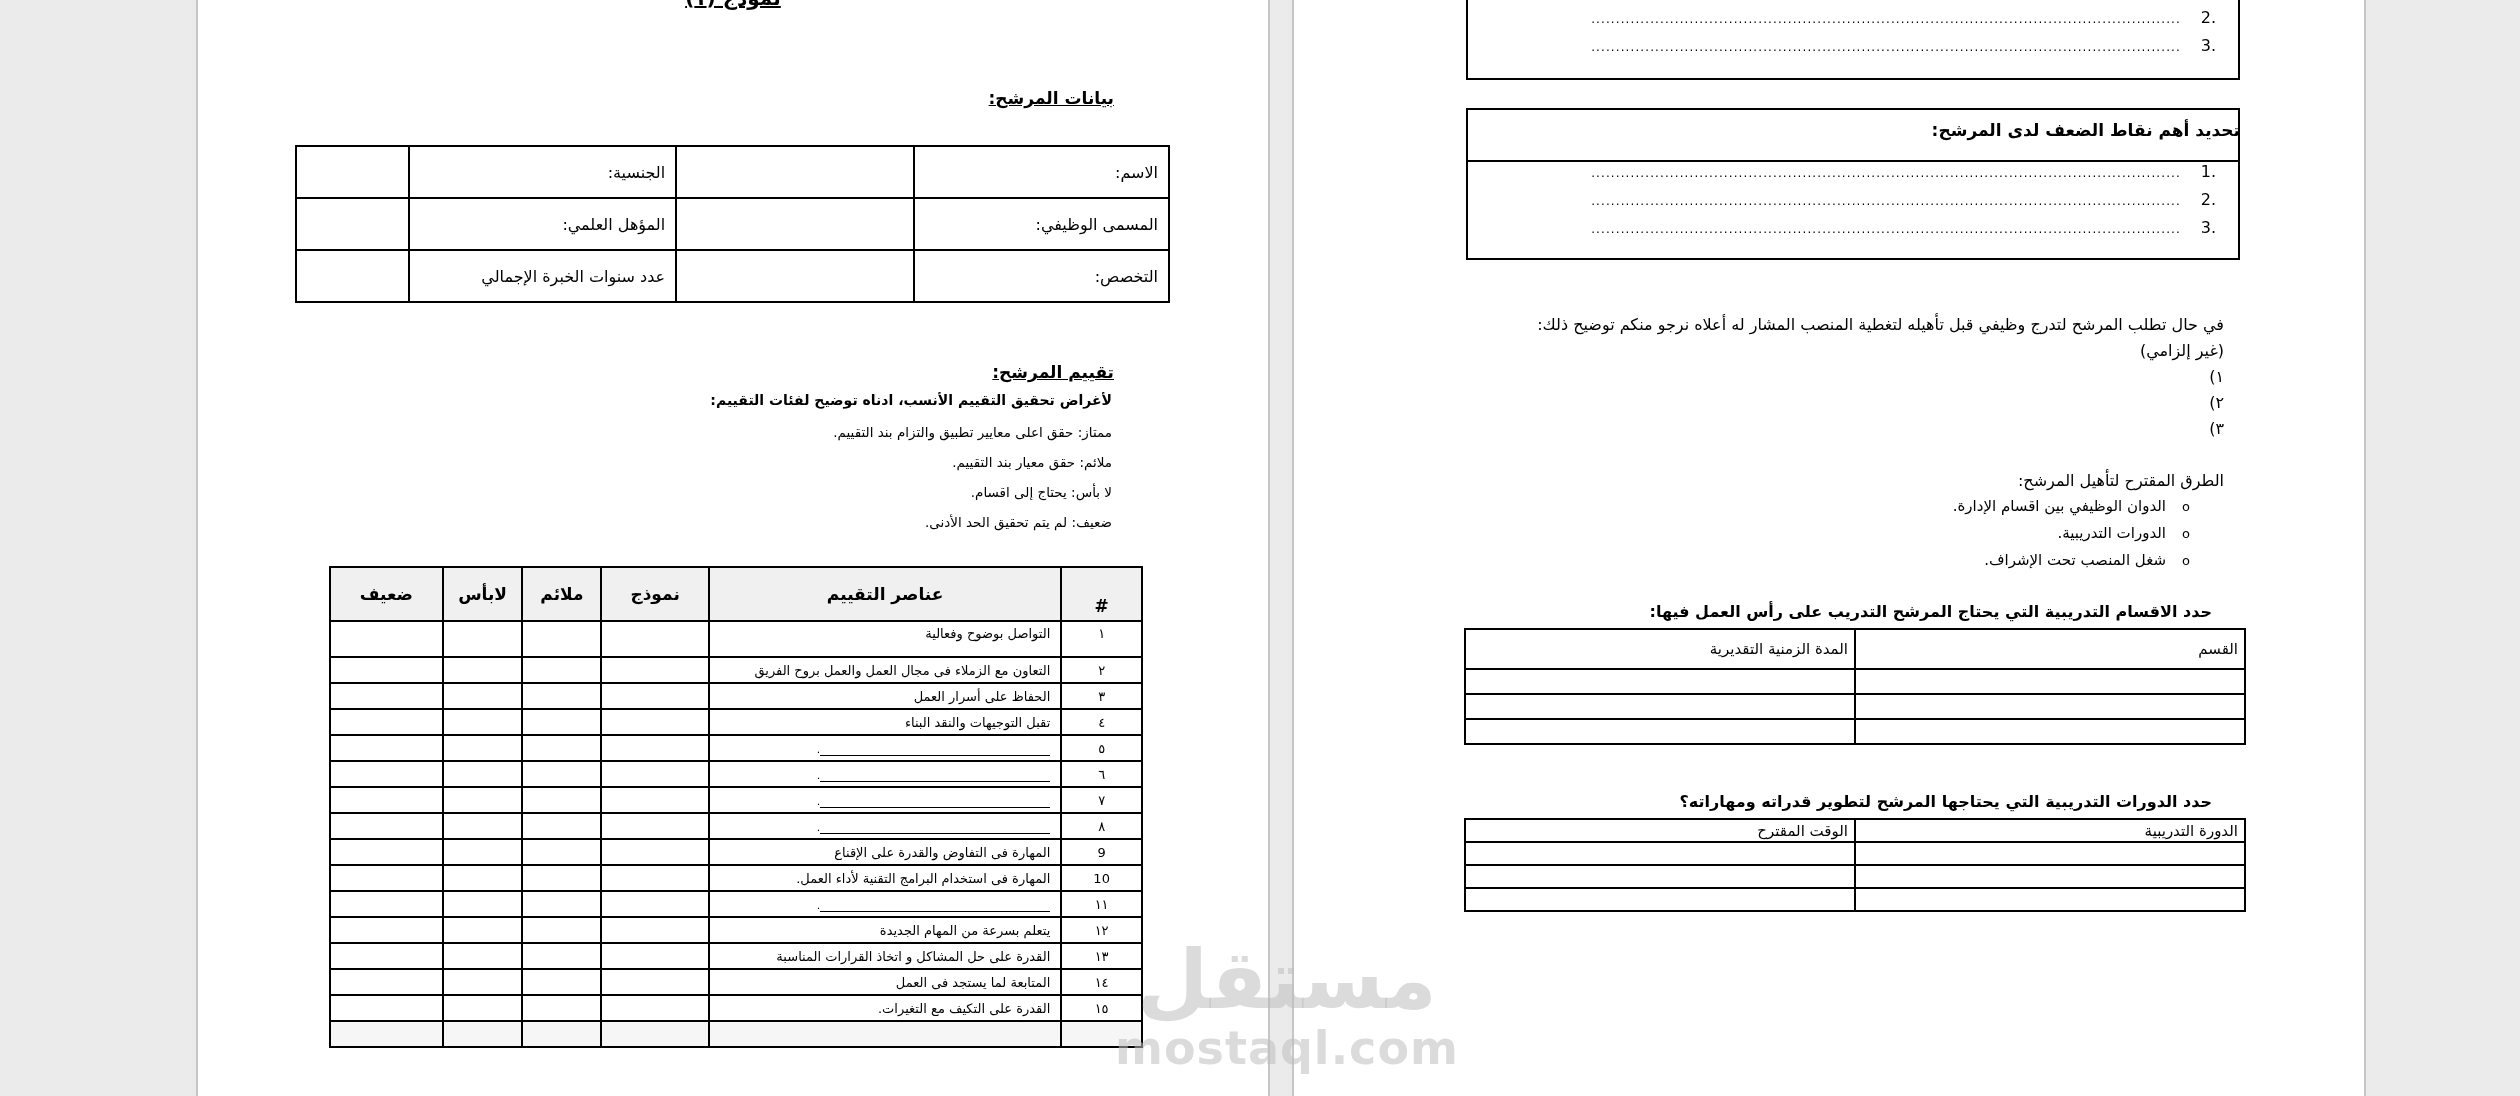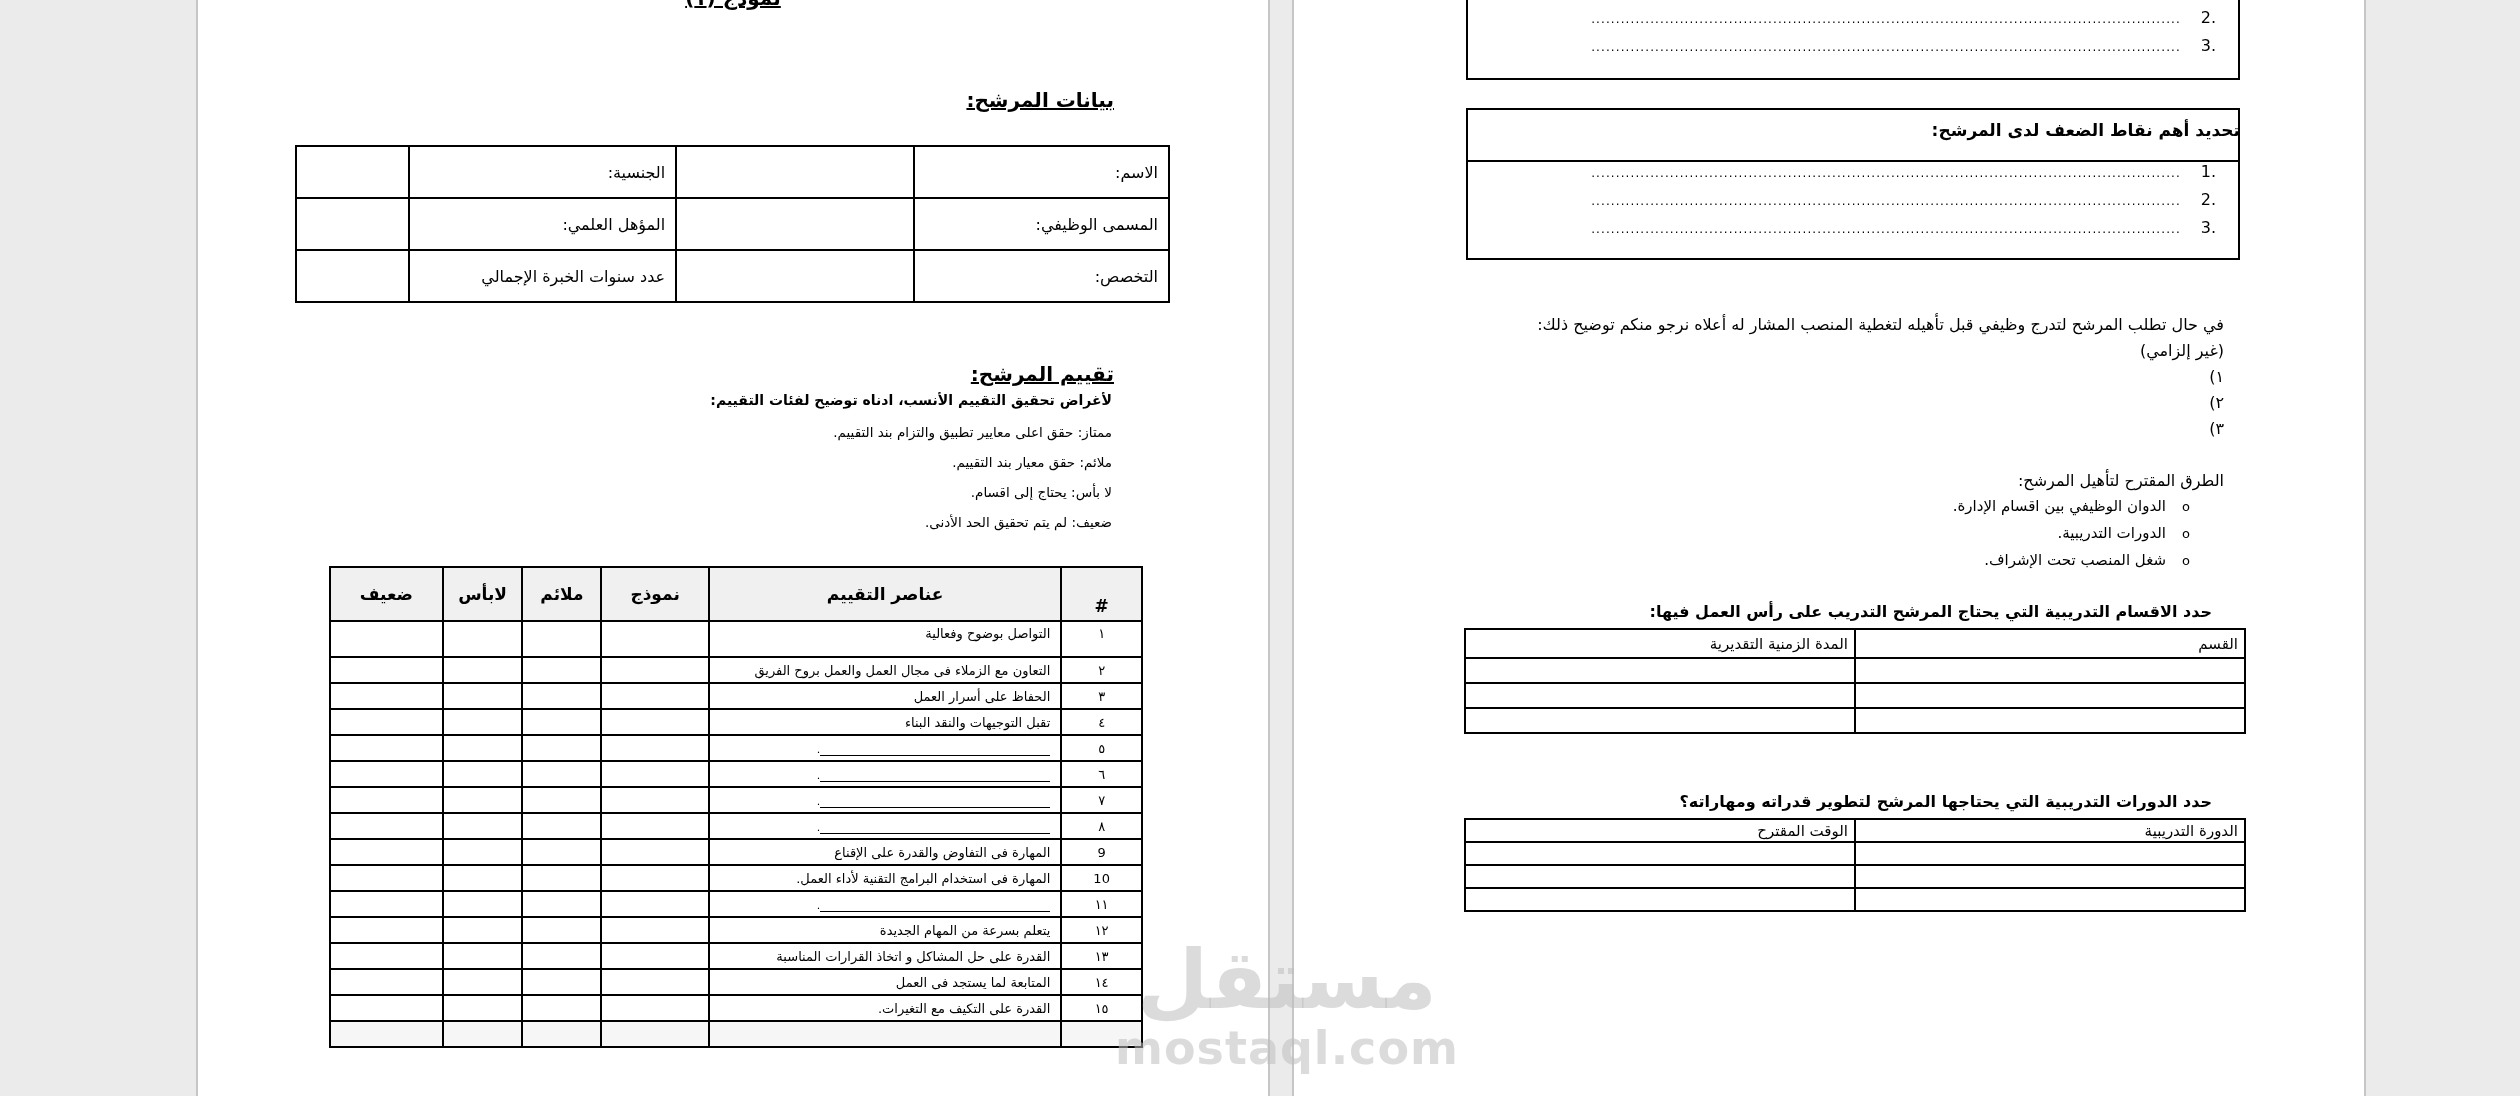--- a/index.html
+++ b/index.html
@@ -20,21 +20,21 @@
     overflow: hidden;
   }
   #page-left  { left: 196px;  width: 1074px; }
   #page-right { left: 1292px; width: 1074px; }
   .abs { position: absolute; }
   .rtl { direction: rtl; text-align: right; }
   .b { font-weight: bold; }
 
   
   .doc-title { top: -14px; left: 0; width: 100%; text-align: center; font-size: 20px; font-weight: bold; text-decoration: underline; }
-  .sec-head { font-size: 20px; font-weight: bold; text-decoration: underline; }
+  .sec-head { font-size: 17px; font-weight: bold; text-decoration: underline; }
 
   table.grid { border-collapse: collapse; position: absolute; direction: rtl; }
   table.grid td, table.grid th { border: 2.5px solid #000; font-weight: normal; }
 
   #info-table { left: 97px; top: 145px; width: 875px; }
   #info-table td { height: 52px; font-size: 16px; padding: 0 10px; text-align: right; vertical-align: middle; }
 
   .legend-line { font-size: 13.5px; white-space: nowrap; }
 
   #eval-table { left: 131px; top: 566px; width: 814px; }
@@ -53,21 +53,21 @@
   .dot-row .n { display: inline-block; width: 30px; text-align: right; }
   .dot-row .dots { letter-spacing: 1.1px; font-size: 12px; }
   .para { font-size: 16px; white-space: nowrap; }
   .bullet { font-size: 15px; white-space: nowrap; }
   .bullet .o { display: inline-block; width: 40px; text-align: center; font-size: 13px; }
   .rt-head { font-size: 16px; font-weight: bold; white-space: nowrap; }
 
   #dept-table, #course-table { left: 170px; width: 782px; }
   #dept-table td, #course-table td { height: 23px; font-size: 15px; padding: 0 6px; text-align: right; vertical-align: middle; border-width: 2px; }
   #dept-table td { height: 25px; }
-  #dept-table tr.h td { height: 29px; }
+  #dept-table tr.h td { height: 40px; }
 
   
   .watermark { position: absolute; left: 1115px; top: 935px; color: rgba(190,190,190,0.55); font-family: "DejaVu Sans", sans-serif; font-weight: bold; text-align: center; pointer-events: none; z-index: 10; }
   .watermark .ar { font-size: 82px; line-height: 90px; direction: rtl; }
   .watermark .en { font-size: 46px; line-height: 46px; letter-spacing: 1px; }
 </style>
 </head>
 <body>
 
 <div class="page" id="page-left">

